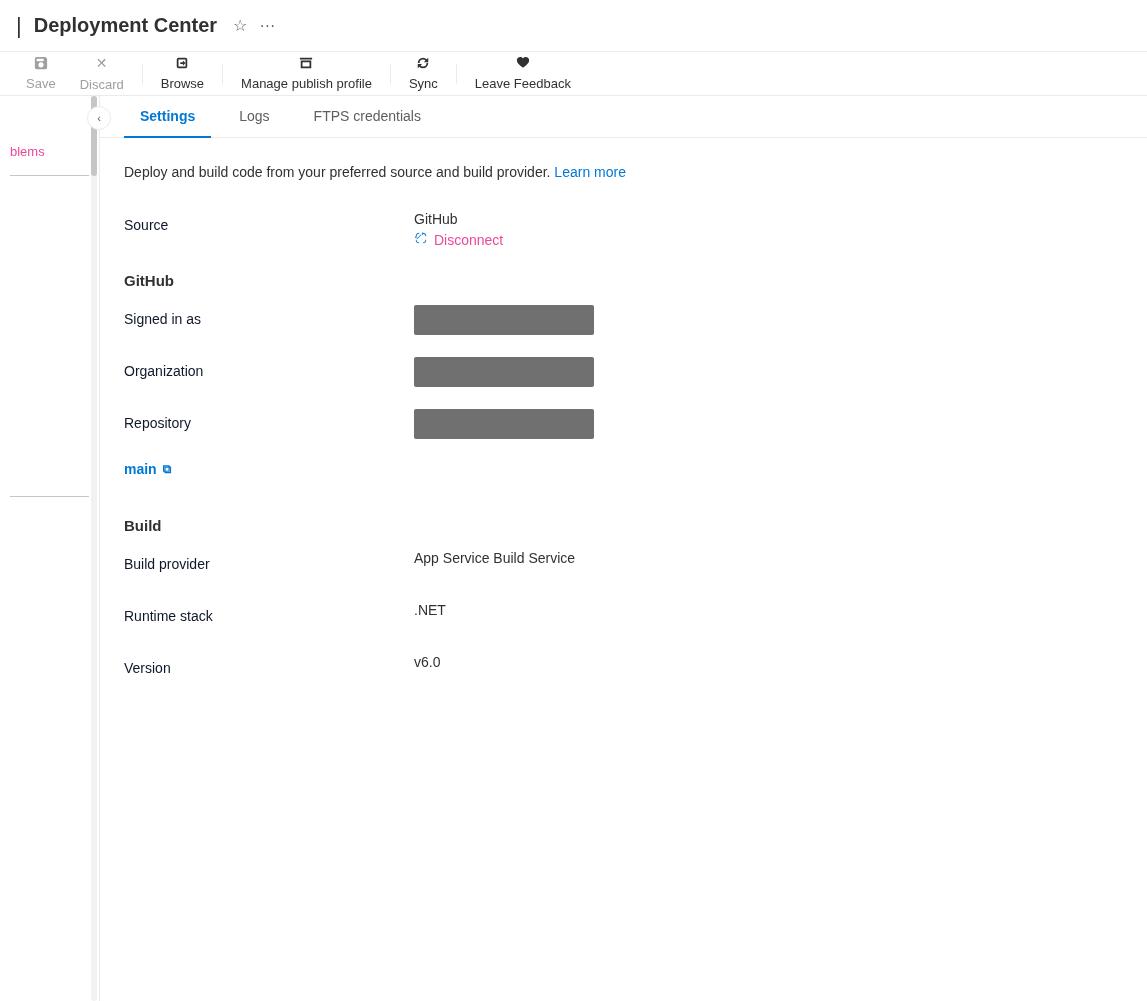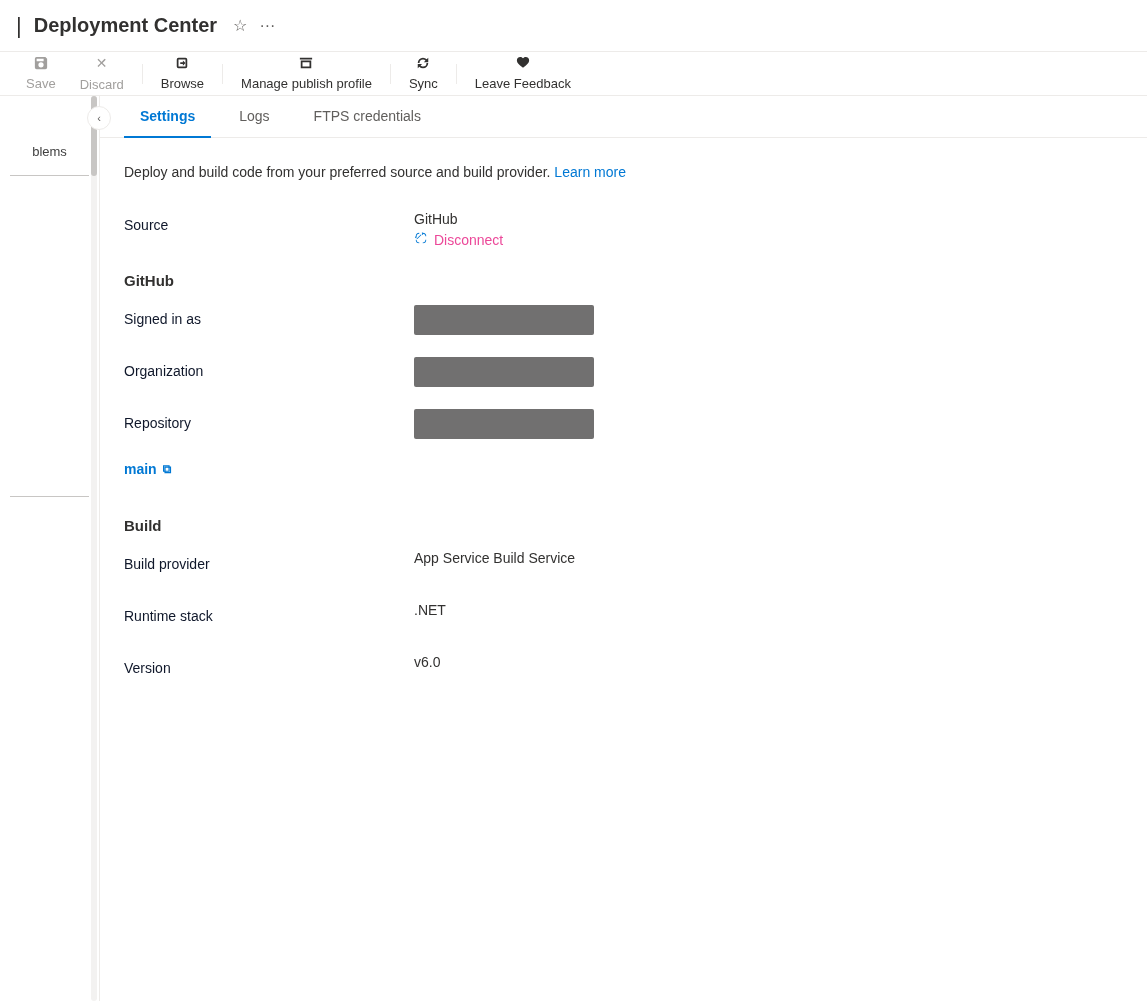--- a/index.html
+++ b/index.html
@@ -243,23 +243,23 @@
       font-size: 14px;
       color: #323130;
     }
 
     
     .sidebar-left-content {
       padding-top: 40px;
     }
     .sidebar-text {
       font-size: 13px;
-      color: #404040;
+      color: #ec4899;
       padding: 8px 10px;
-      text-align: center;
+      text-align: left;
     }
     .sidebar-hr {
       height: 1px;
       background: #c8c6c4;
       margin: 8px 10px;
     }
   </style>
 </head>
 <body>
 

